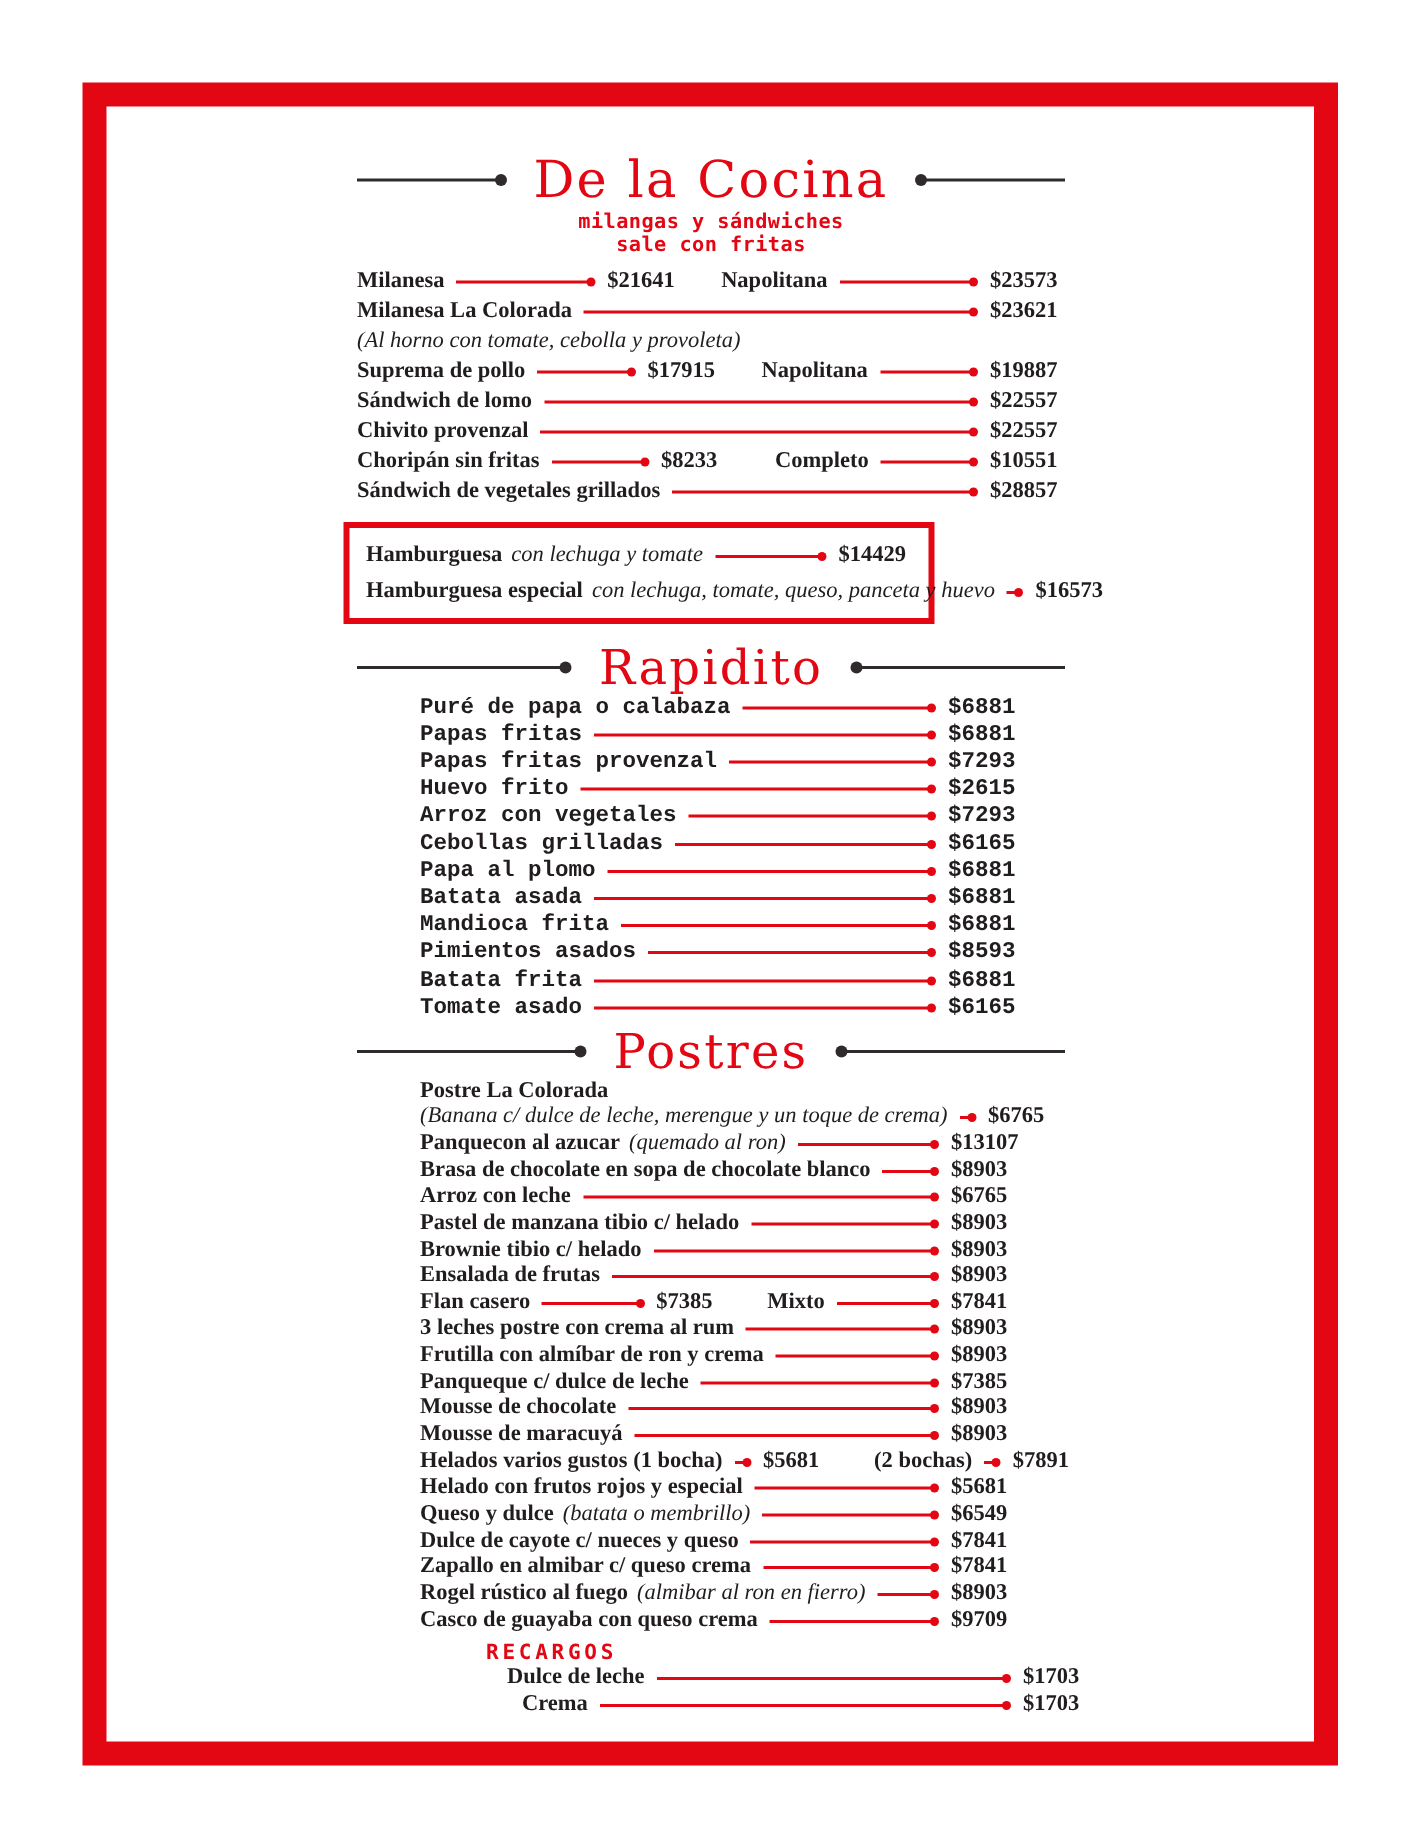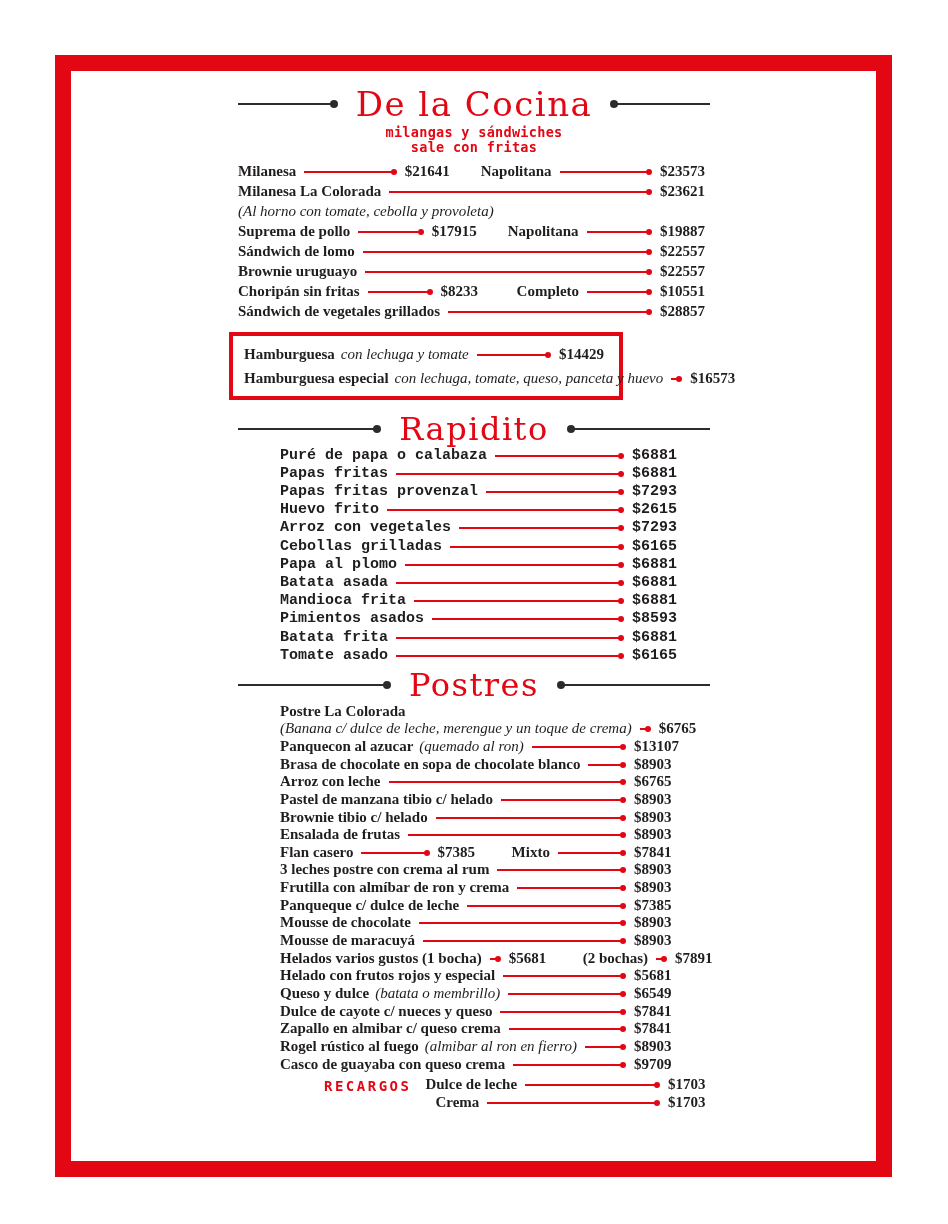--- a/index.html
+++ b/index.html
@@ -17,21 +17,21 @@
     overflow: hidden;
   }
   .frame {
     position: absolute;
     left: 55px; top: 55px;
     width: 837px; height: 1122px;
     border: 16px solid var(--red);
   }
   .content {
     position: absolute;
-    left: 238px; top: 0;
+    left: 238px; top: 16px;
     width: 472px;
   }
 
   
   .menu-header { display: flex; align-items: center; width: 100%; }
   .menu-header.first { margin-top: 86px; }
   .menu-header .title {
     margin: 0 20px;
     color: var(--red);
     font-family: "DejaVu Serif", serif;
@@ -108,21 +108,21 @@
   }
   .highlight-box .row { height: 24px; }
 
   .sec-rapidito .rows, .sec-postres .rows { margin-left: 42px; width: 402px; }
   .hdr-rapidito { margin-top: 12px; }
   .sec-rapidito .row { height: 18.2px; font-family: Liberation Mono, monospace; }
   .hdr-postres { margin-top: 4px; }
   .sec-postres .row { height: 17.65px; }
   .sec-postres .row .price { flex-basis: 48px; }
 
-  .recargos { display: flex; align-items: flex-start; margin: 3px 0 0 86px; }
+  .recargos { display: flex; align-items: flex-start; margin: 3px 0 0 86px; flex-direction: column; }
   .recargos-label {
     font-family: "DejaVu Sans Mono", monospace;
     font-weight: 700;
     font-size: 14px;
     letter-spacing: 2.5px;
     color: var(--red);
     padding-top: 2px;
   }
   .recargos-rows { flex: 1 1 auto; margin-left: 14px; }
   .recargos-rows .row { height: 17.5px; }
@@ -175,21 +175,21 @@
           <span class="label2">Napolitana</span>
           <span class="leader"></span>
           <span class="price price2">$19887</span>
         </div>
         <div class="row">
           <span class="name">Sándwich de lomo</span>
           <span class="leader"></span>
           <span class="price">$22557</span>
         </div>
         <div class="row">
-          <span class="name">Brownie uruguayo</span>
+          <span class="name">Chivito provenzal</span>
           <span class="leader"></span>
           <span class="price">$22557</span>
         </div>
         <div class="row">
           <span class="name">Choripán sin fritas</span>
           <span class="leader"></span>
           <span class="price">$8233</span>
           <span class="label2">Completo</span>
           <span class="leader"></span>
           <span class="price price2">$10551</span>

